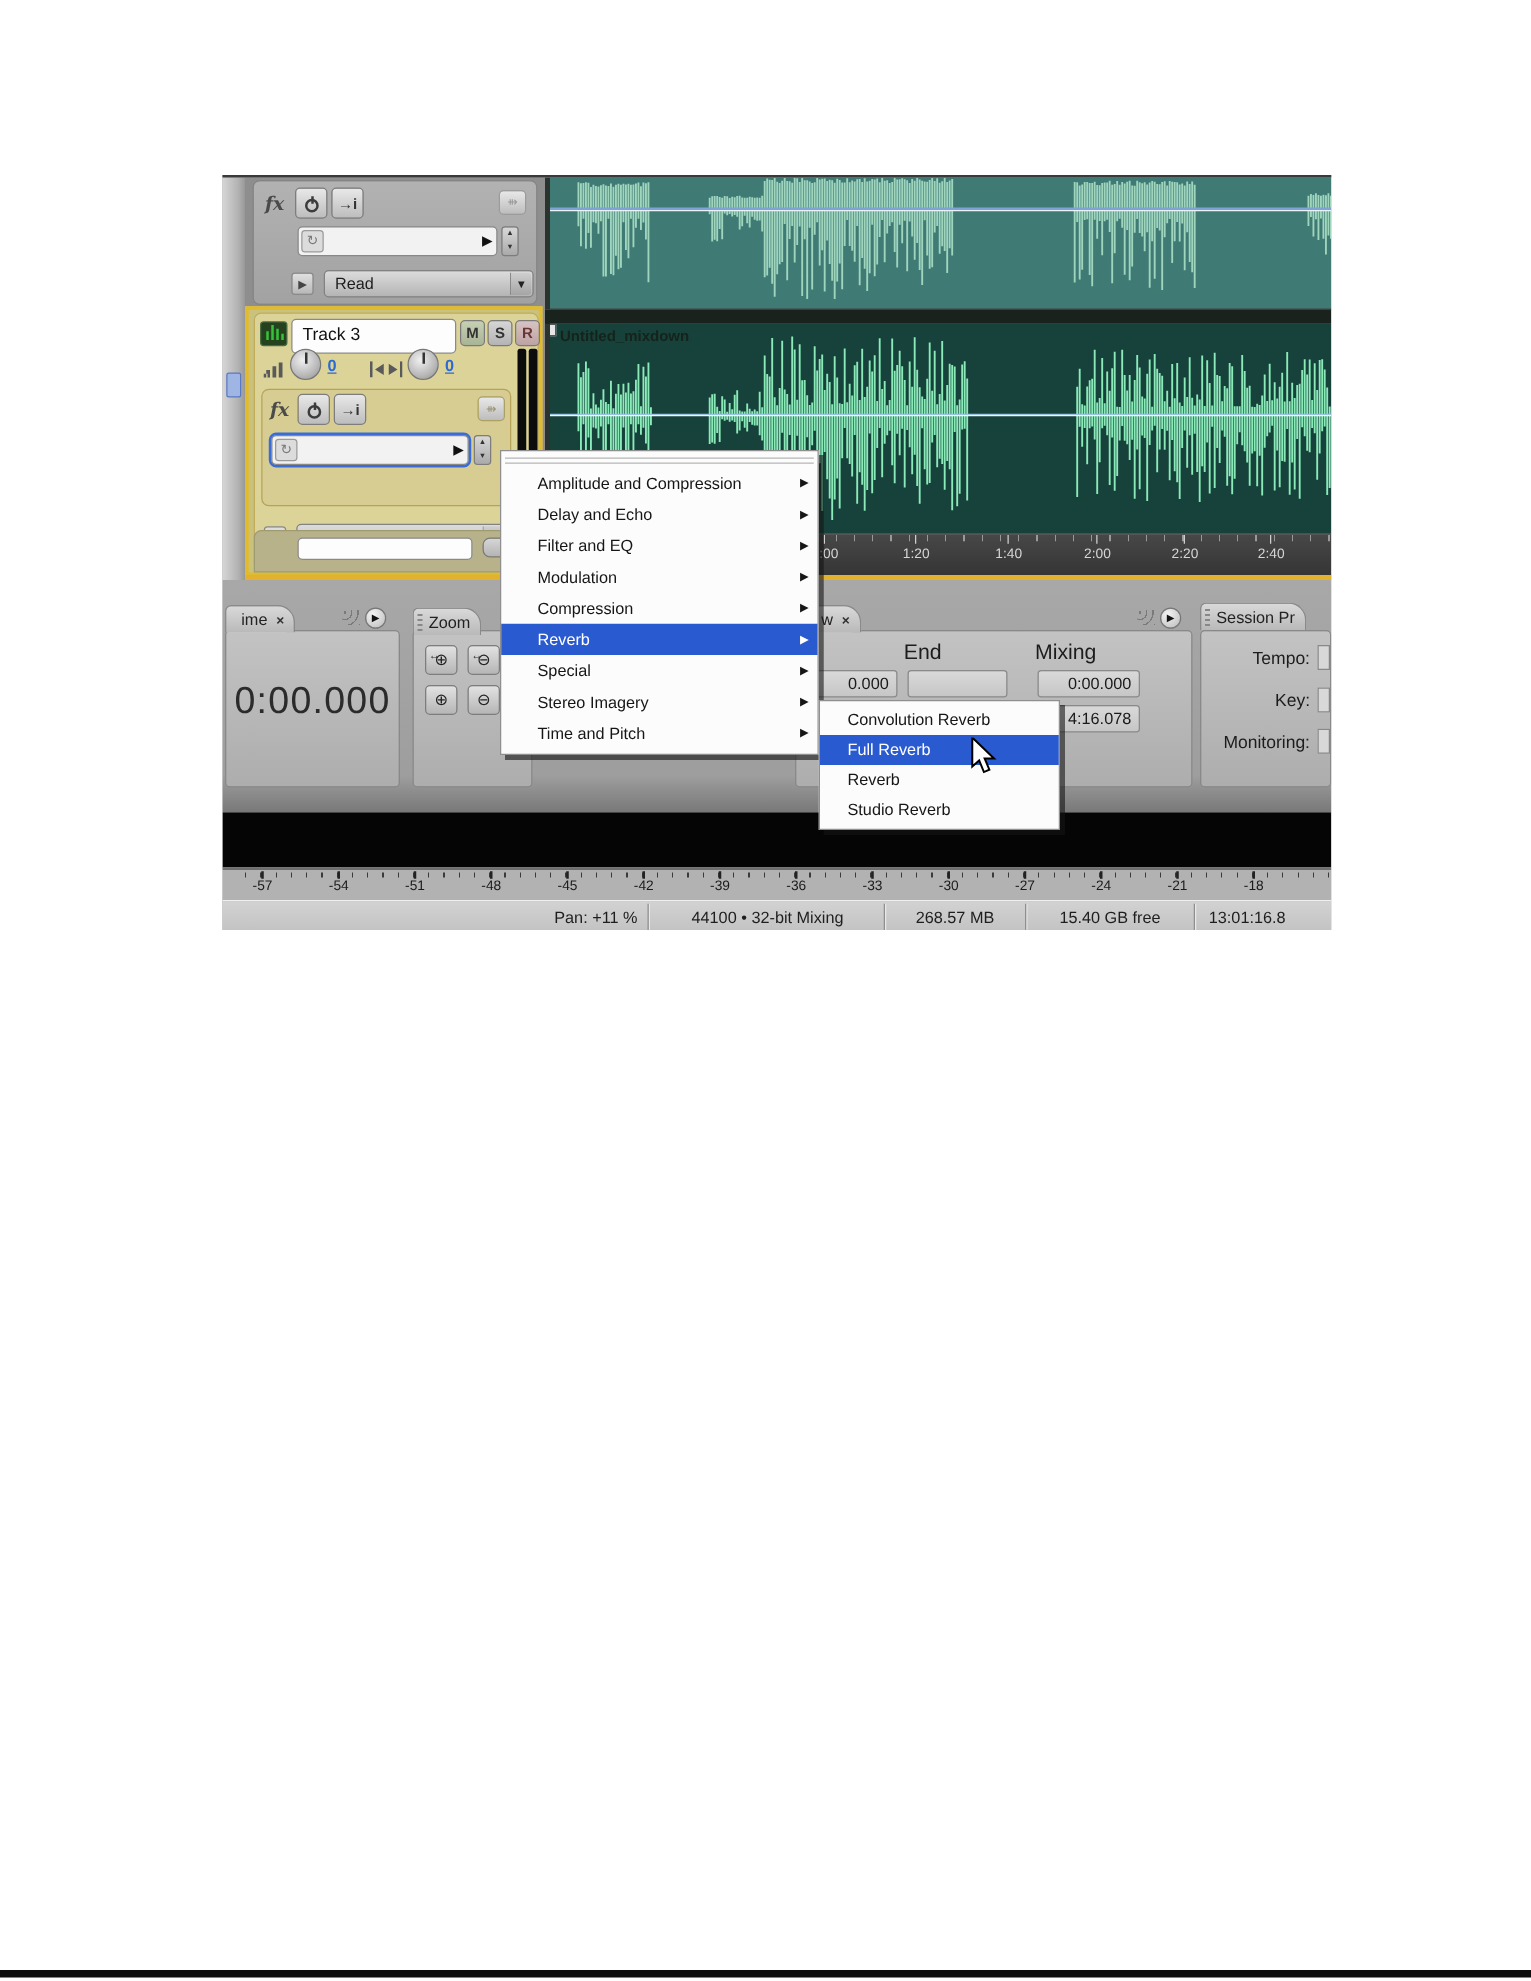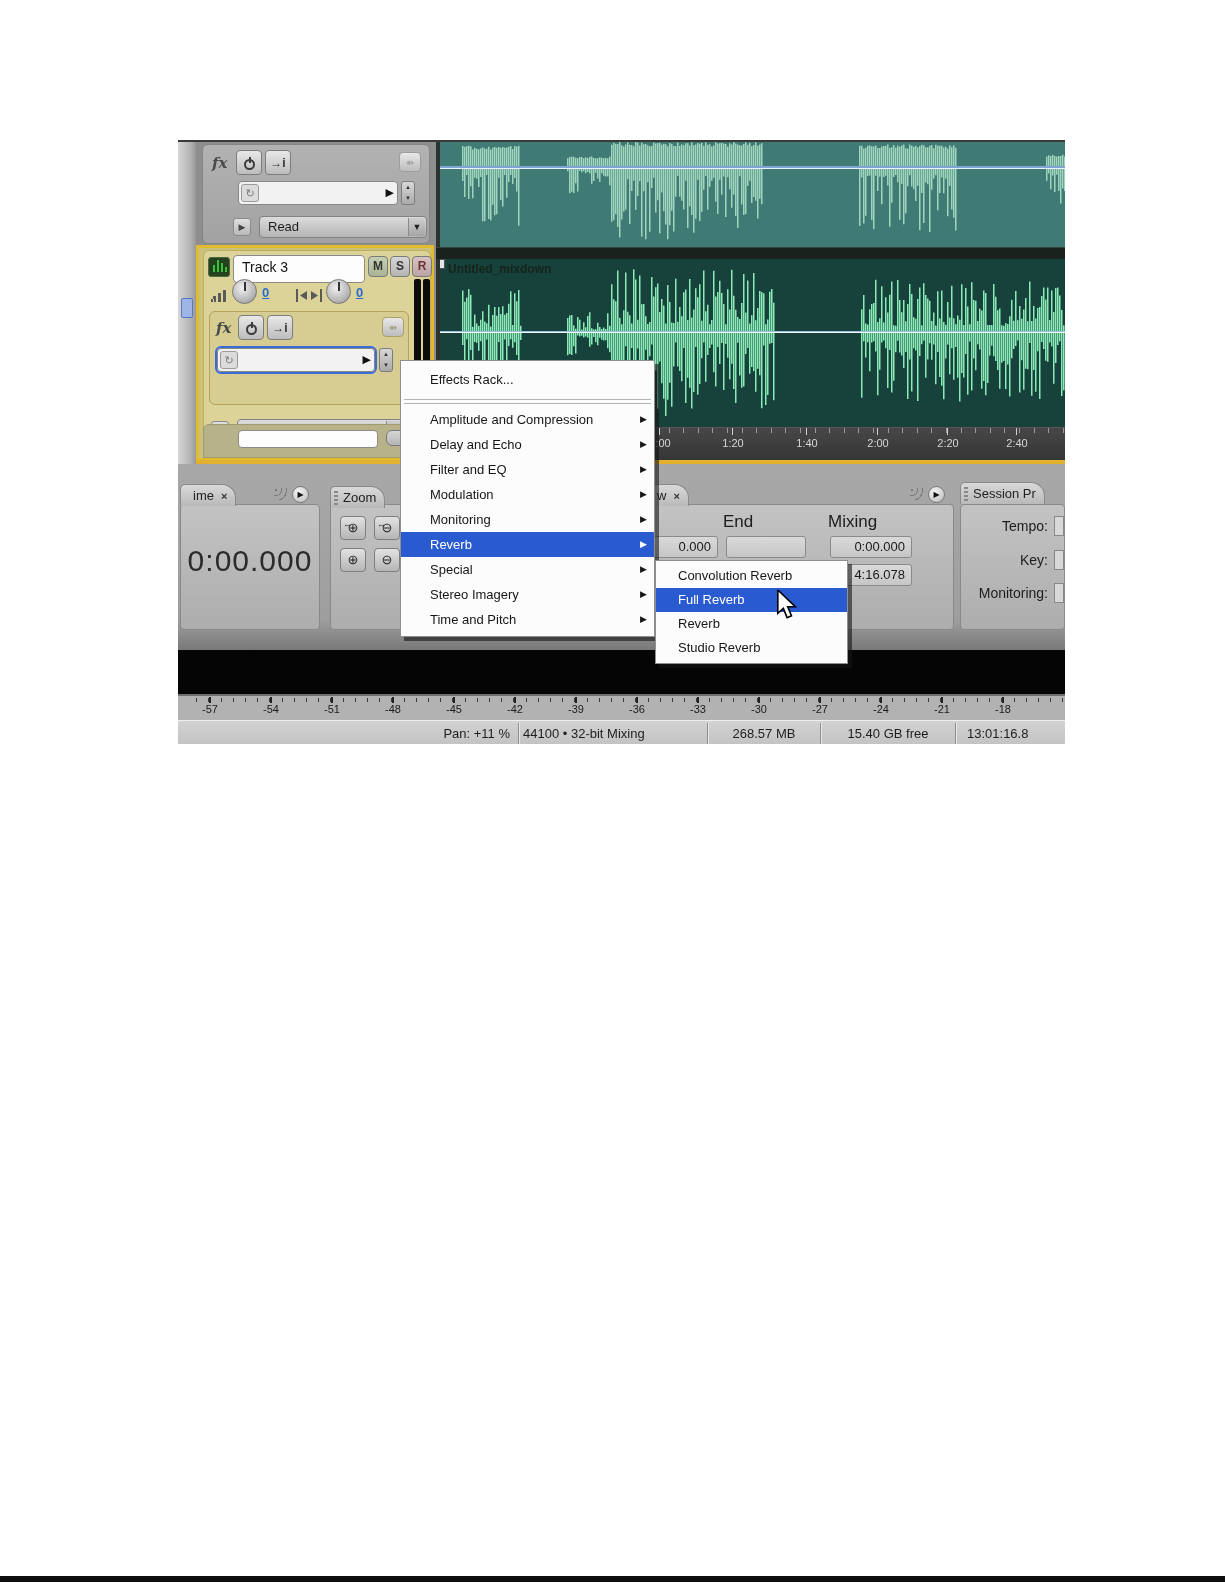--- a/index.html
+++ b/index.html
@@ -265,38 +265,37 @@
     <span class="db-label" style="left:564px;">-30</span>
     <span class="db-label" style="left:625px;">-27</span>
     <span class="db-label" style="left:686px;">-24</span>
     <span class="db-label" style="left:747px;">-21</span>
     <span class="db-label" style="left:808px;">-18</span>
   </div>
 
   <div class="abs statusbar">
     <div class="sb-cell" style="left:200px;width:132px;text-align:right;">Pan: +11 %</div>
     <div class="sb-sep" style="left:340px;"></div>
-    <div class="sb-cell" style="left:345px;width:182px;text-align:left;">44100 • 32-bit Mixing</div>
+    <div class="sb-cell" style="left:345px;width:182px;text-align:center;">44100 • 32-bit Mixing</div>
     <div class="sb-sep" style="left:529px;"></div>
     <div class="sb-cell" style="left:533px;width:106px;text-align:center;">268.57 MB</div>
     <div class="sb-sep" style="left:642px;"></div>
     <div class="sb-cell" style="left:646px;width:128px;text-align:center;">15.40 GB free</div>
     <div class="sb-sep" style="left:777px;"></div>
     <div class="sb-cell" style="left:789px;">13:01:16.8</div>
   </div>
 
   <div class="menu">
-    <div class="mi big"><span>Effects Rack...</span></div>
     <div class="msep"></div>
     <div class="msep"></div>
     <div class="mi"><span>Amplitude and Compression</span><span class="arr">▶</span></div>
     <div class="mi"><span>Delay and Echo</span><span class="arr">▶</span></div>
     <div class="mi"><span>Filter and EQ</span><span class="arr">▶</span></div>
     <div class="mi"><span>Modulation</span><span class="arr">▶</span></div>
-    <div class="mi"><span>Monitoring</span><span class="arr">▶</span></div>
+    <div class="mi"><span>Compression</span><span class="arr">▶</span></div>
     <div class="mi sel"><span>Reverb</span><span class="arr">▶</span></div>
     <div class="mi"><span>Special</span><span class="arr">▶</span></div>
     <div class="mi"><span>Stereo Imagery</span><span class="arr">▶</span></div>
     <div class="mi"><span>Time and Pitch</span><span class="arr">▶</span></div>
   </div>
 
   <div class="submenu">
     <div class="smi">Convolution Reverb</div>
     <div class="smi sel">Full Reverb</div>
     <div class="smi">Reverb</div>

